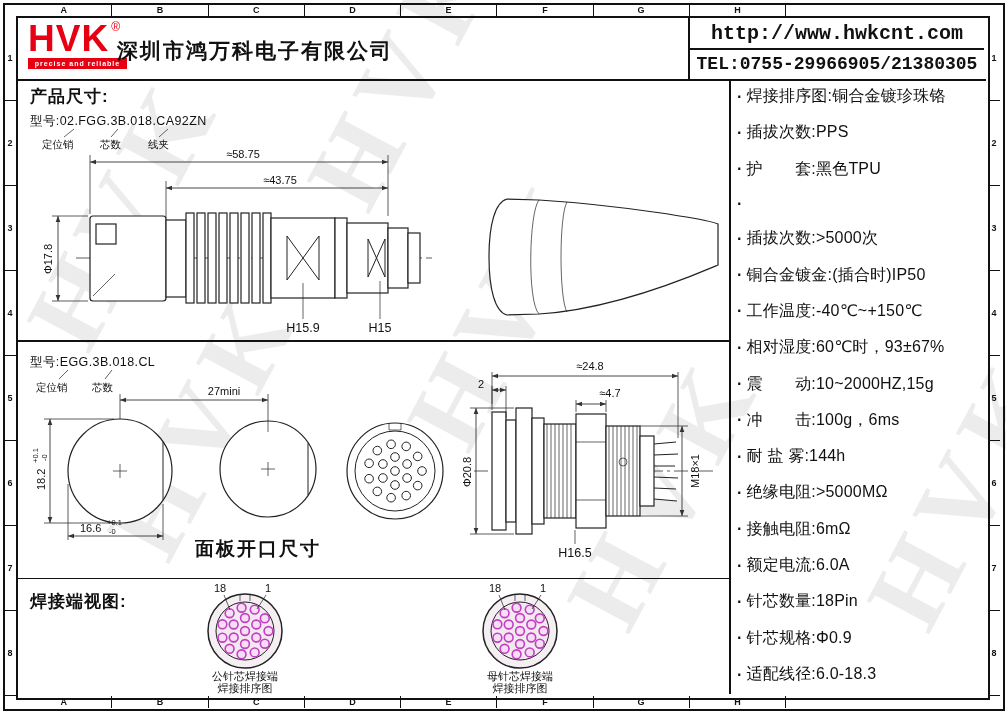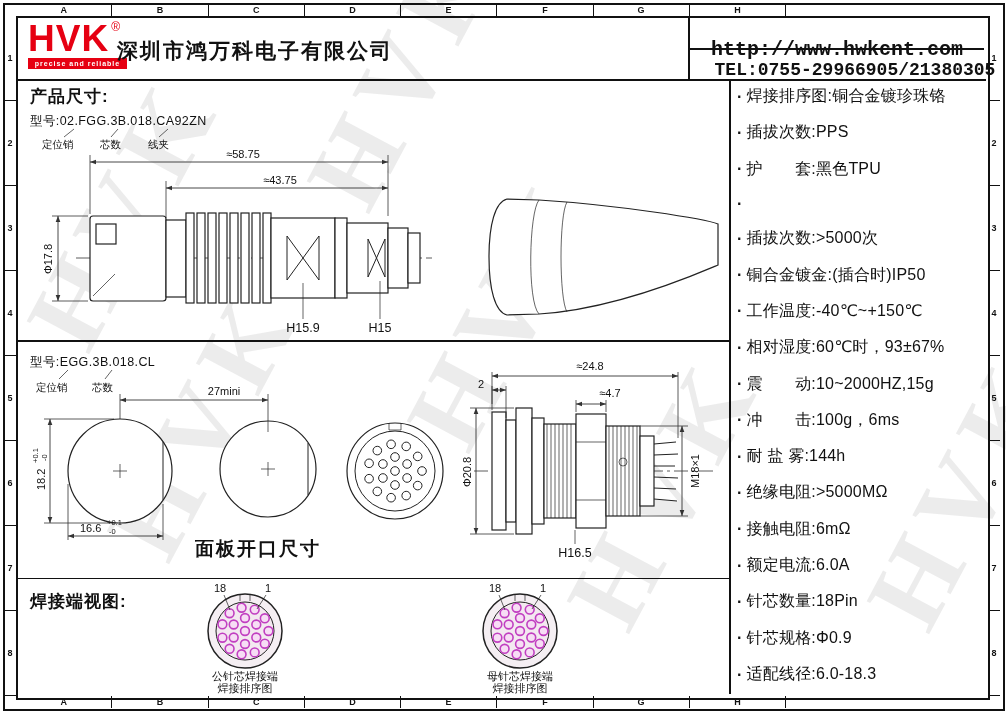--- a/index.html
+++ b/index.html
@@ -15,22 +15,22 @@
   .strip-left{left:4px;top:16px;width:12px;height:680px;flex-direction:column;}
   .strip-right{left:988px;top:16px;width:12px;height:680px;flex-direction:column;}
   .strip-left .cell,.strip-right .cell{flex:1;border-bottom:1.5px solid #111;font-size:9px;font-weight:bold;display:flex;align-items:center;justify-content:center;}
   .hline,.vline{position:absolute;background:#111;z-index:3;}
   .logo{position:absolute;left:28px;top:21px;z-index:3;}
   .logo-row{display:flex;align-items:flex-start;}
   .logo-text{color:#e60012;font-size:37px;line-height:36px;font-weight:bold;letter-spacing:1px;}
   .logo-reg{color:#e60012;font-size:12px;margin-left:2px;line-height:12px;}
   .logo-bar{margin-top:1px;width:99px;height:11px;background:#e60012;color:#fff;font-size:7px;line-height:11px;text-align:center;letter-spacing:1px;font-weight:bold;}
   .company{position:absolute;left:117px;top:37px;font-size:21px;font-weight:bold;letter-spacing:2px;z-index:3;}
-  .website{position:absolute;left:690px;top:19px;width:294px;height:30px;text-align:center;font-family:"Liberation Mono","DejaVu Sans Mono",monospace;font-size:20px;font-weight:bold;line-height:30px;z-index:3;margin-top:16px;}
-  .telephone{position:absolute;left:690px;top:56px;width:294px;height:29px;text-align:center;font-family:"Liberation Mono","DejaVu Sans Mono",monospace;font-size:18px;font-weight:bold;line-height:29px;z-index:3;padding-left:18px;}
+  .website{position:absolute;left:690px;top:19px;width:294px;height:30px;text-align:center;font-family:"Liberation Mono","DejaVu Sans Mono",monospace;font-size:20px;font-weight:bold;line-height:30px;z-index:3;}
+  .telephone{position:absolute;left:690px;top:50px;width:294px;height:29px;text-align:center;font-family:"Liberation Mono","DejaVu Sans Mono",monospace;font-size:18px;font-weight:bold;line-height:29px;z-index:3;}
   .specs{position:absolute;left:731px;top:82px;width:252px;height:611px;display:flex;flex-direction:column;justify-content:space-between;padding:4px 2px 8px 6px;box-sizing:border-box;z-index:3;}
   .spec-item{display:flex;align-items:center;font-size:16px;letter-spacing:0.2px;white-space:nowrap;}
   .spec-item .bullet{margin-right:4px;font-weight:bold;}
   .drawing{position:absolute;z-index:2;}
   svg text{fill:#111;font-family:"Liberation Sans","DejaVu Sans",sans-serif;}
   .dimt{font-size:11px;}
   .dimt-l{font-size:12.5px;}
   .dimt-s{font-size:7.5px;}
   .cjk-s{font-size:10.5px;}
   .modelt{font-size:12.5px;letter-spacing:0.4px;}

